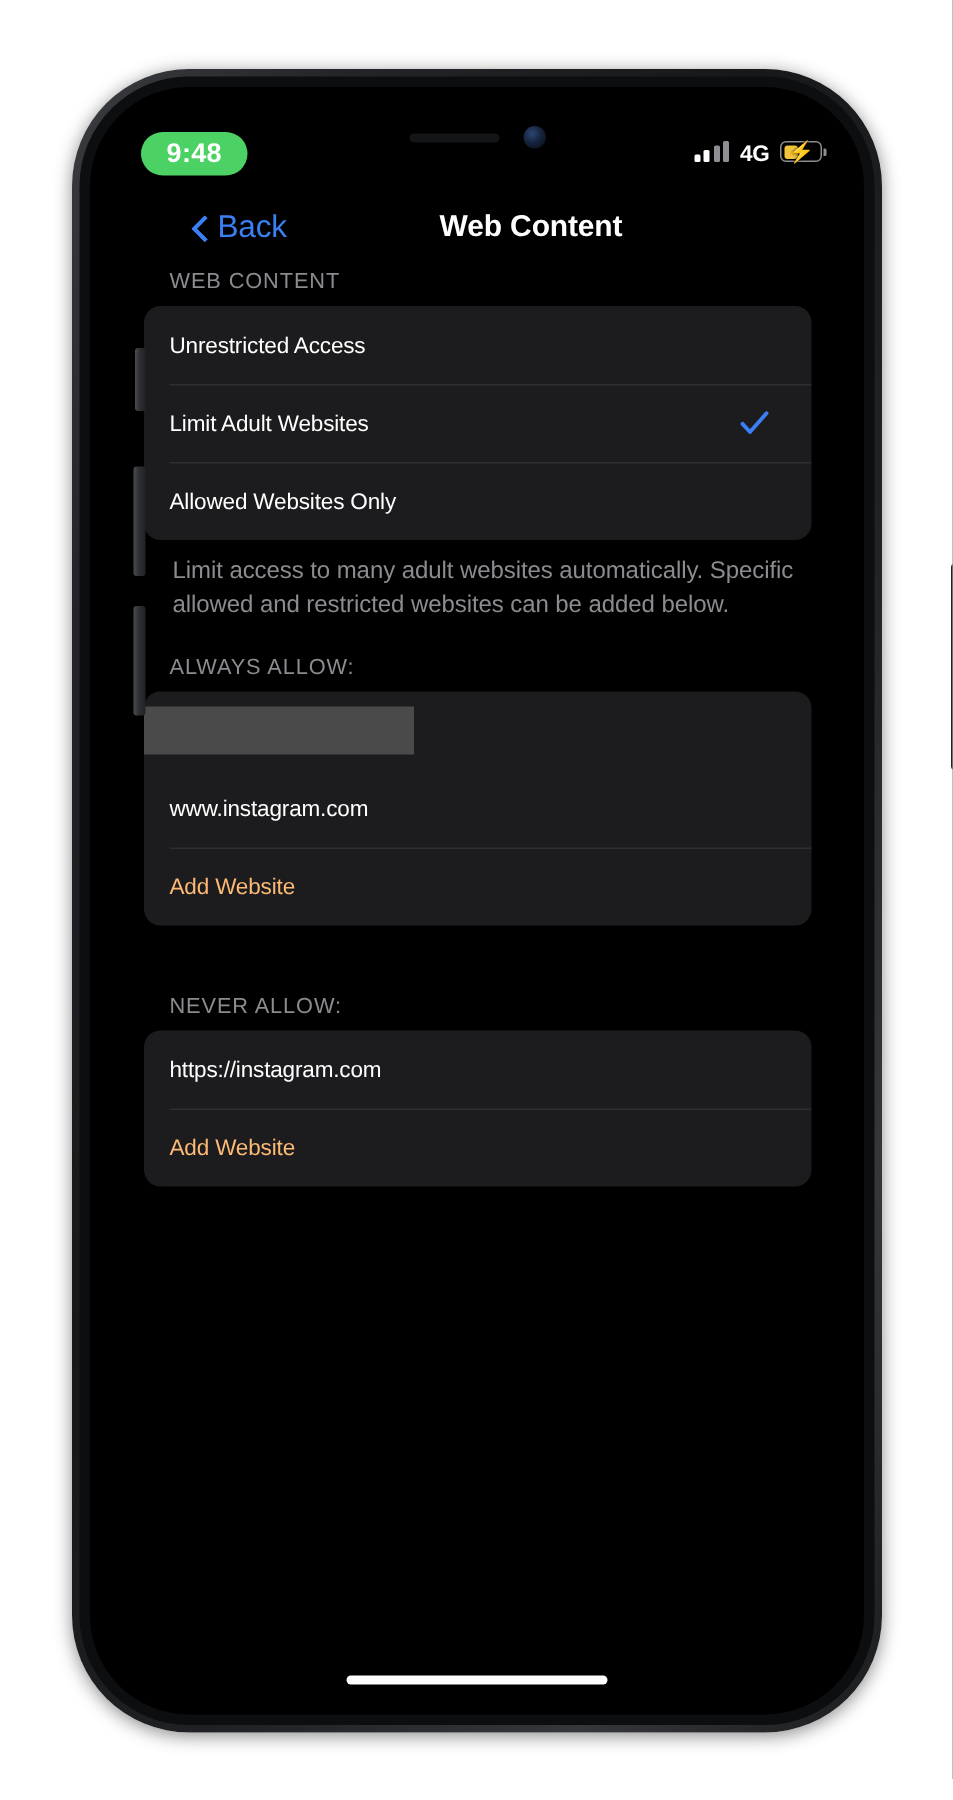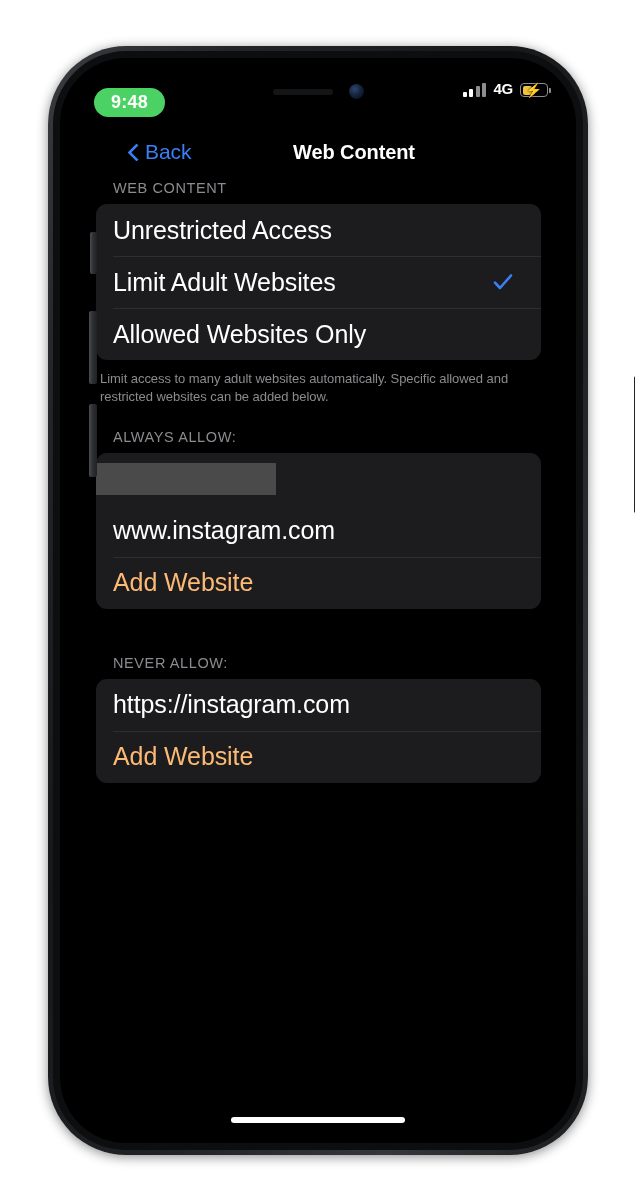--- a/index.html
+++ b/index.html
@@ -131,23 +131,23 @@
     font-size: 18px;
     font-weight: bold;
     letter-spacing: 0.2px;
     display: flex;
     align-items: center;
     justify-content: center;
   }
   .status-right {
     position: absolute;
     right: 28px;
-    top: 22px;
-    display: flex;
-    align-items: flex-end;
+    top: 36px;
+    display: flex;
+    align-items: flex-start;
     gap: 7px;
   }
   .signal-bars {
     display: flex;
     align-items: flex-end;
     gap: 2.5px;
     height: 14px;
   }
   .signal-bars i {
     display: block;
@@ -291,41 +291,41 @@
     content: "";
     position: absolute;
     left: 17px;
     right: 0;
     top: 0;
     height: 1px;
     background: #2e2e30;
   }
   .row-label {
     color: #ffffff;
-    font-size: 25px;
+    font-size: 15px;
     letter-spacing: -0.1px;
   }
   .row-label.link {
     color: #fdba74;
   }
   .check-icon {
     position: absolute;
     right: 27px;
     top: 50%;
     transform: translateY(-50%);
     width: 22px;
     height: 22px;
   }
   .check-icon svg { display: block; }
 
   .footer-text {
     color: #8b8b90;
-    font-size: 13px;
+    font-size: 16px;
     line-height: 1.42;
-    padding: 10px 40px 0 40px;
+    padding: 10px 40px 0 55px;
     letter-spacing: -0.05px;
   }
 
   
   .row-redacted {
     position: relative;
     height: 52px;
     display: flex;
     align-items: center;
     padding: 0;

